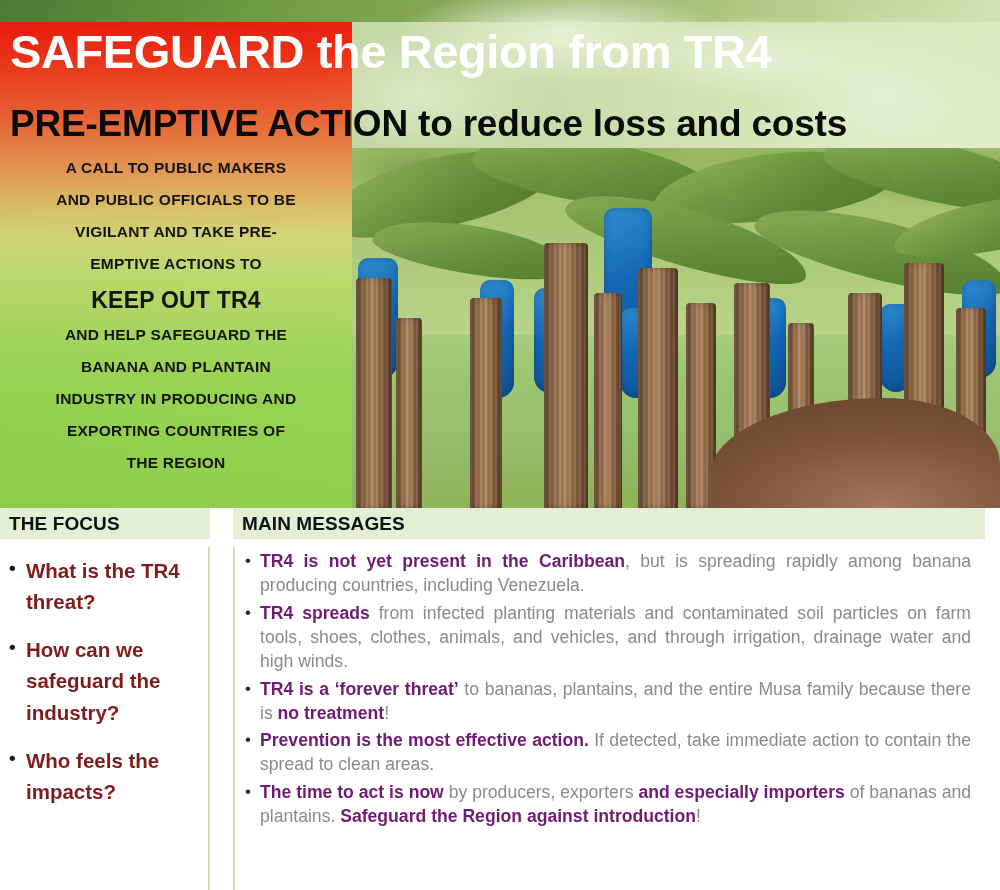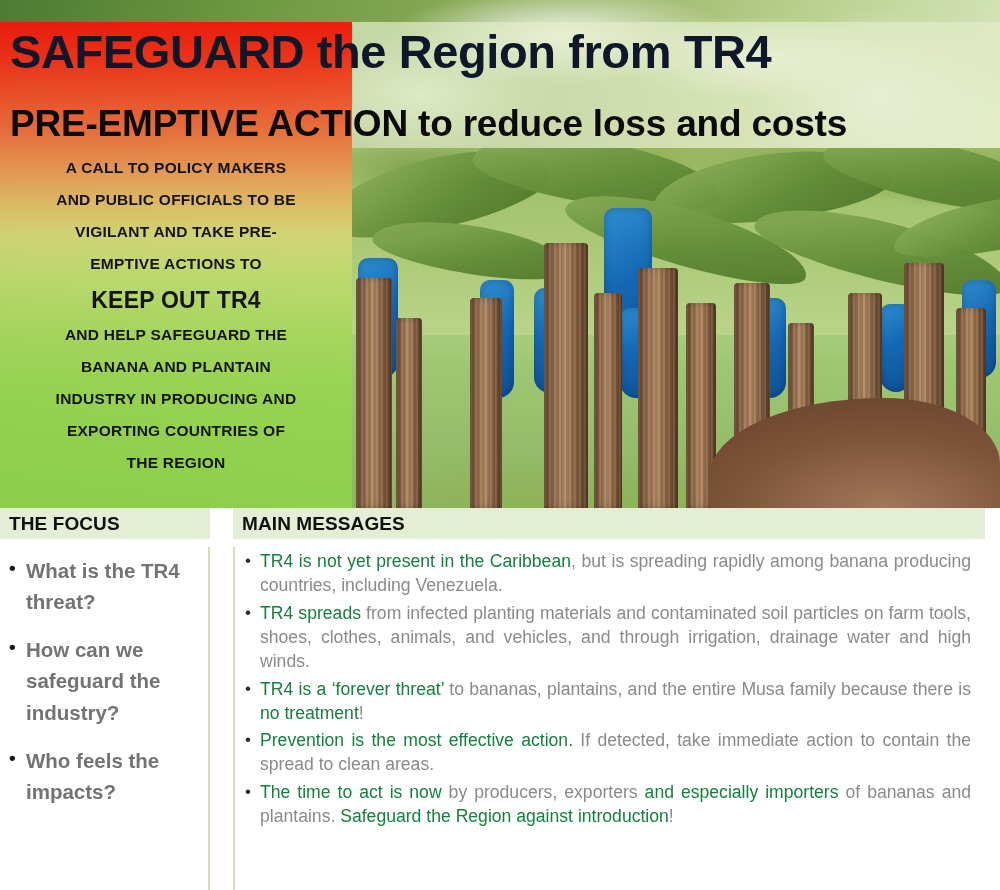--- a/index.html
+++ b/index.html
@@ -94,21 +94,21 @@
 
   
   .titleband{
     position:absolute; left:352px; top:22px; width:648px; height:126px;
     background:linear-gradient(180deg, rgba(226,236,200,.72), rgba(232,240,210,.62));
   }
 
   
   .headline{
     position:absolute; left:10px; top:28px; width:980px;
-    font-size:47px; font-weight:700; color:#0f172a;
+    font-size:47px; font-weight:700; color:#ffffff;
     letter-spacing:-.4px; line-height:1;
     white-space:nowrap;
   }
   .headline .strong{ font-weight:700; }
   .subline{
     position:absolute; left:10px; top:105px; width:980px;
     font-size:37px; font-weight:700; color:#0b0b0b;
     letter-spacing:-.2px; line-height:1; white-space:nowrap;
   }
 
@@ -145,37 +145,37 @@
   .rule{
     position:absolute; top:39px; width:2px; height:343px; background:#cfe0b4;
   }
   .rule-a{ left:208px; }
   .rule-b{ left:233px; }
 
   
   ul.focus{ list-style:none; margin:16px 0 0 0; padding:0 6px 0 9px; }
   ul.focus li{
     position:relative; padding-left:17px; margin-bottom:17px;
-    font-size:20.5px; font-weight:700; color:#737373; line-height:1.52;
+    font-size:20.5px; font-weight:700; color:#7f1d1d; line-height:1.52;
   }
   ul.focus li::before{
     content:"•"; position:absolute; left:0; top:-1px; font-size:19px; color:#161616;
   }
 
   
   ul.msgs{ list-style:none; margin:11px 0 0 0; padding:0 14px 0 12px; }
   ul.msgs li{
     position:relative; padding-left:15px; margin-bottom:4px;
     font-size:17.6px; color:#8a8a8a; line-height:1.36;
     text-align:justify;
   }
   ul.msgs li::before{
     content:"•"; position:absolute; left:0; top:-1px; font-size:17px; color:#2a2a2a;
   }
-  ul.msgs b{ color:#15803d; font-weight:400; }
+  ul.msgs b{ color:#701a75; font-weight:700; }
 </style>
 </head>
 <body>
 
 <div class="hero">
 
   <div class="leafbg"></div>
 
   <div class="photo">
     <div class="canopy"></div>
@@ -218,21 +218,21 @@
 
   <div class="titleband"></div>
 
   <div class="plaque"></div>
 
   <div class="headline"><span class="strong">SAFEGUARD</span><span> the Region from TR4</span></div>
 
   <div class="subline"><span class="strong">PRE-EMPTIVE ACTION</span><span> to reduce loss and costs</span></div>
 
   <div class="call">
-    <span>A CALL TO POLICY MAKERS</span><br>
+    <span>A CALL TO PUBLIC MAKERS</span><br>
     <span>AND PUBLIC OFFICIALS TO BE</span><br>
     <span>VIGILANT AND TAKE PRE-</span><br>
     <span>EMPTIVE ACTIONS TO</span>
     <span class="big">KEEP OUT TR4</span>
     <span>AND HELP SAFEGUARD THE</span><br>
     <span>BANANA AND PLANTAIN</span><br>
     <span>INDUSTRY IN PRODUCING AND</span><br>
     <span>EXPORTING COUNTRIES OF</span><br>
     <span>THE REGION</span>
   </div>

